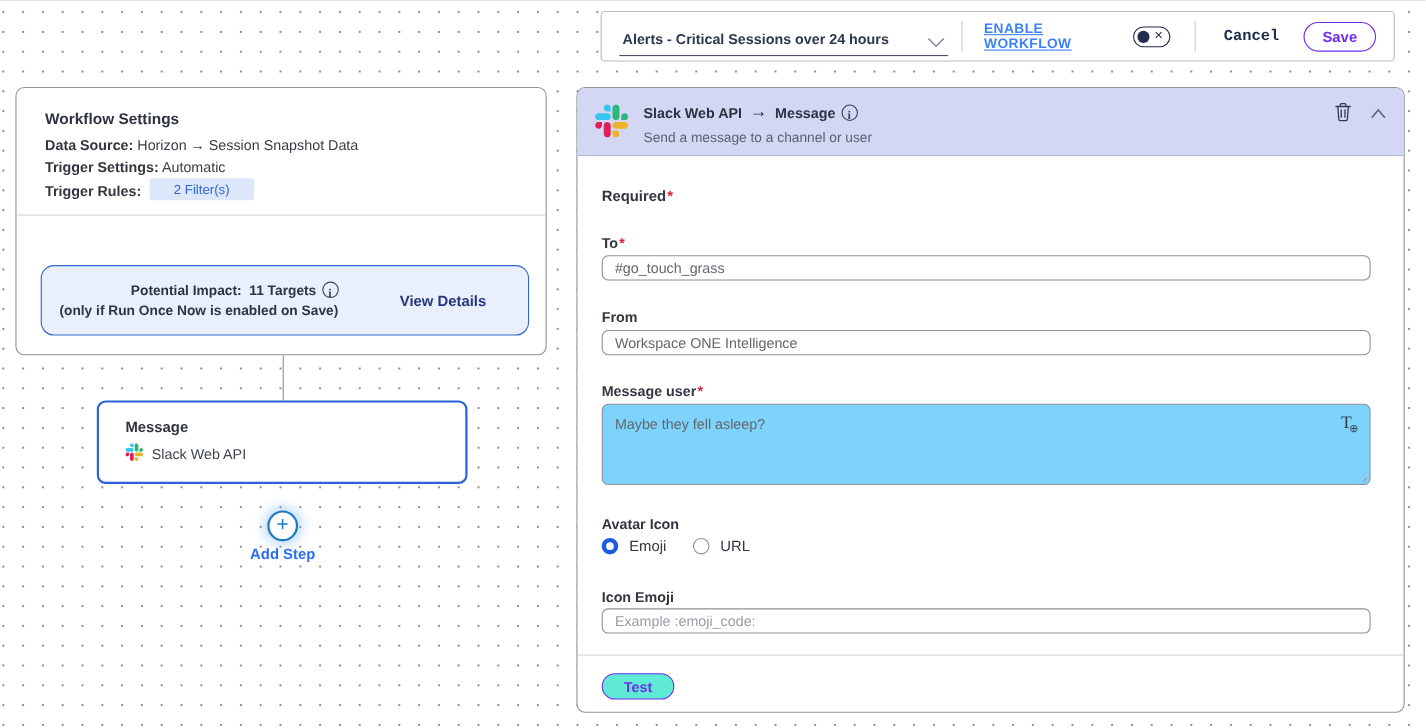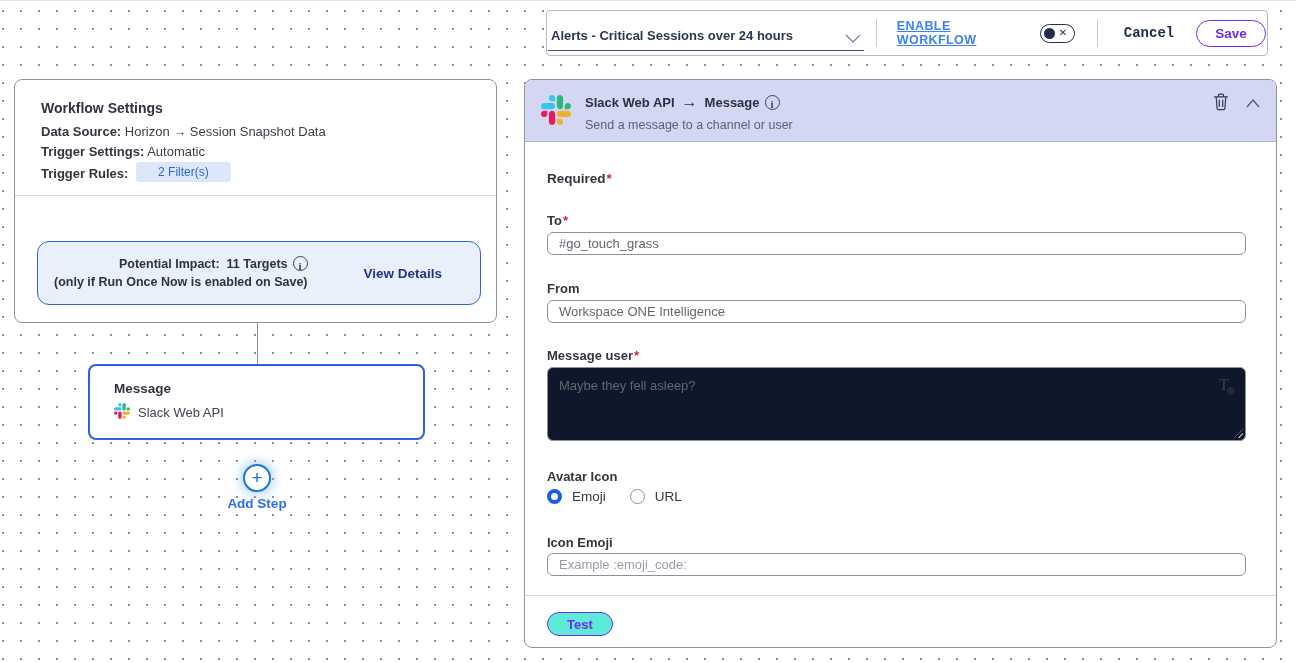--- a/index.html
+++ b/index.html
@@ -13,21 +13,21 @@
     background-size: 18px 18px;
     background-position: -6px 2px;
     border-top: 1px solid #e2e4ec;
     color: #33353f;
   }
 
   
   .topbar {
     position: absolute; left: 546px; top: 9px; width: 722px; height: 46px;
     background: #fff; border: 1px solid #b6b9c1; border-radius: 4px;
-    display: flex; align-items: center; padding: 0 1px;
+    display: flex; align-items: center; padding: 0 16px;
   }
   .wf-selector {
     width: 326px; display: flex; justify-content: space-between; align-items: flex-end;
     border-bottom: 1px solid #4a5470; padding: 0 3px 7px 3px; margin-top: 12px;
     cursor: pointer;
   }
   .wf-selector .sel-text { font-size: 13px; font-weight: 600; color: #2c3650; }
   .vdiv { width: 1px; height: 28px; background: #c9ccd4; margin: 0 0; }
   .enable-label {
     font-size: 12.5px; font-weight: 600; letter-spacing: .4px; color: #3b82f6;
@@ -130,21 +130,21 @@
     border: 1px solid #8c9097; border-radius: 6px; padding: 0 11px;
     font-size: 13px; color: #63666e; font-family: inherit; background: #fff;
   }
   .text-input::placeholder { color: #989ca6; opacity: 1; }
   .inp-to { top: 152px; } .inp-from { top: 220px; } .inp-emoji { top: 473px; }
 
   .msg-wrap { position: absolute; left: 22px; top: 287px; width: 699px; height: 74px; }
   .msg-textarea {
     width: 100%; height: 100%; border: 1px solid #8c9097; border-radius: 6px;
     padding: 10px 40px 8px 11px; font-size: 13px; color: #63666e; font-family: inherit;
-    resize: none; background: #0f172a;
+    resize: none; background: #7dd3fc;
   }
   .msg-wrap::after {
     content: ""; position: absolute; right: 3px; bottom: 3px; width: 9px; height: 9px;
     background: repeating-linear-gradient(135deg, transparent 0 2.2px, #9aa0a8 2.2px 3.4px);
     clip-path: polygon(100% 0, 100% 100%, 0 100%);
   }
   .insert-lookup-btn {
     position: absolute; right: 12px; top: 8px; width: 20px; height: 20px;
     background: none; border: none; cursor: pointer; color: #3a3f52;
   }

